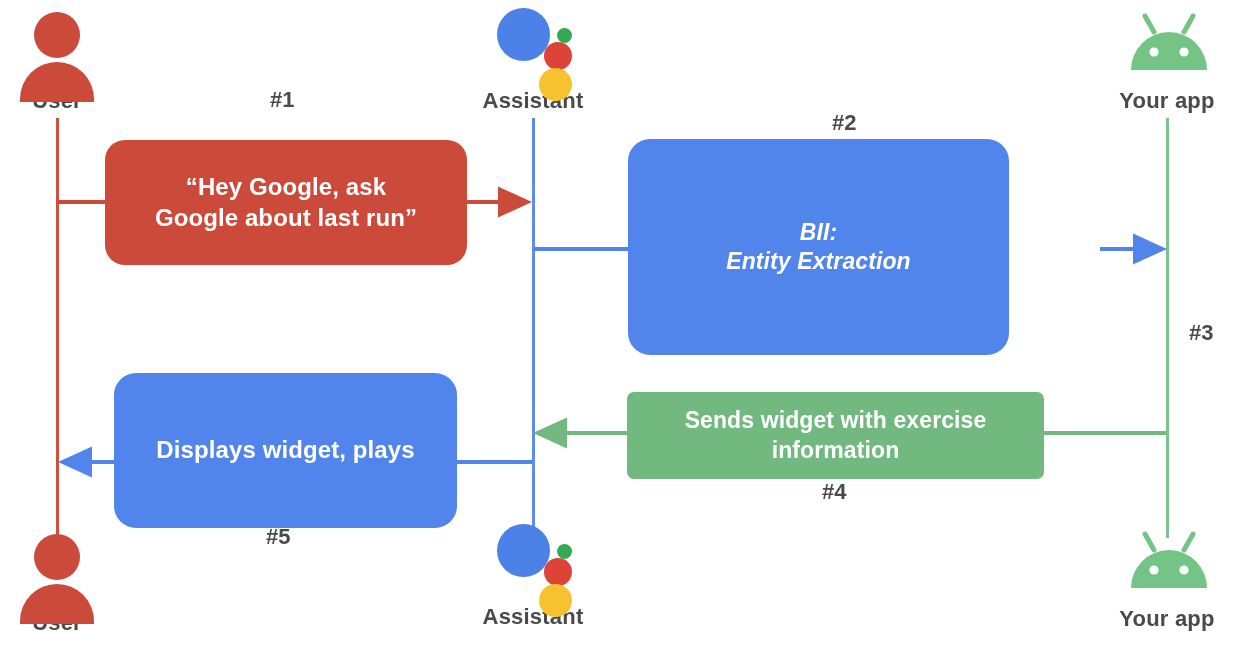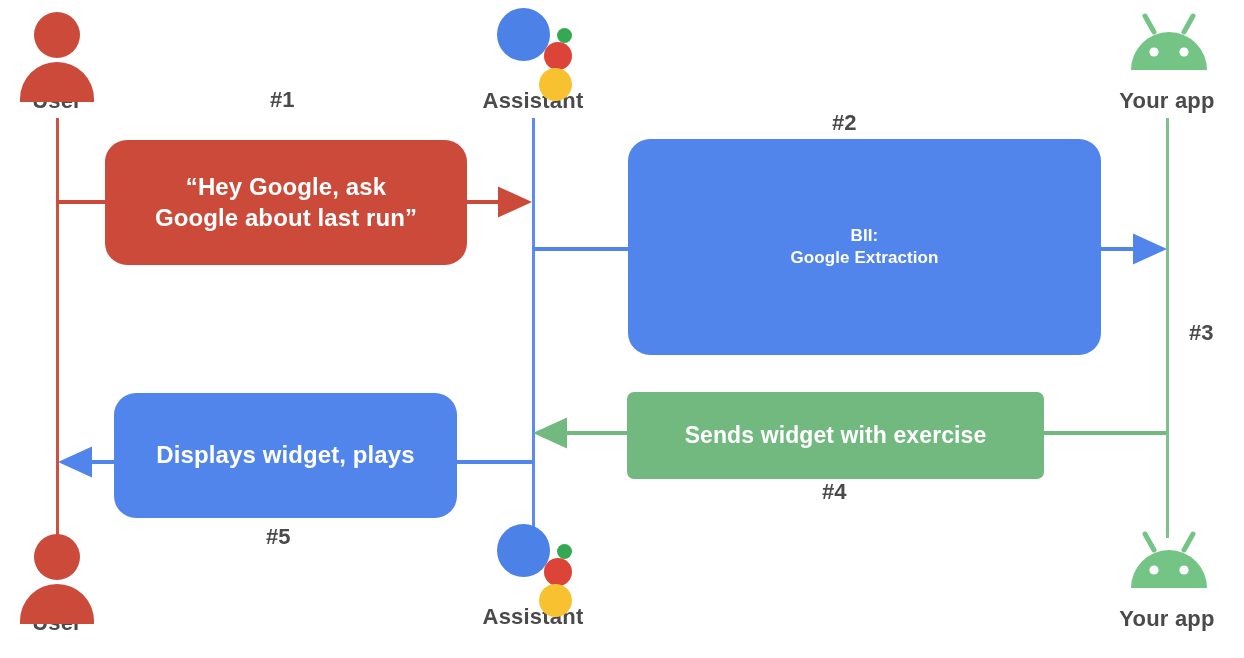--- a/index.html
+++ b/index.html
@@ -210,41 +210,42 @@
         <line x1="18" y1="4" x2="27" y2="20" stroke="#74C585" stroke-width="5" stroke-linecap="round"></line>
         <line x1="66" y1="4" x2="57" y2="20" stroke="#74C585" stroke-width="5" stroke-linecap="round"></line>
         <path d="M4,58 A38,38 0 0 1 80,58 Z" fill="#74C585"></path>
         <circle cx="27" cy="40" r="4.6" fill="#ffffff"></circle>
         <circle cx="57" cy="40" r="4.6" fill="#ffffff"></circle>
       </svg>
     </div>
     <div class="actor-label">Your app</div>
   </div>
 
-  <div class="msgbox red" style="left:105px; top:140px; width:362px; height:125px; font-size:24px;">
+  <div class="msgbox red" style="left:105px; top:140px; width:362px; height:125px; font-size:24px;border-radius:20px;">
     <div>
       <div>“Hey Google, ask</div>
       <div>Google about last run”</div>
     </div>
   </div>
 
-  <div class="msgbox blue" style="left:628px; top:139px; width:473px; height:216px; font-size:17px;">
+  <div class="msgbox blue" style="left:628px; top:139px; width:381px; height:216px; font-size:23px;font-style:italic;">
     <div>
       <div>BII:</div>
-      <div>Google Extraction</div>
+      <div>Entity Extraction</div>
     </div>
   </div>
 
   <div class="msgbox green" style="left:627px; top:392px; width:417px; height:87px; font-size:23px; border-radius:7px;">
     <div>
       <div>Sends widget with exercise</div>
-    </div>
-  </div>
-
-  <div class="msgbox blue" style="left:114px; top:393px; width:343px; height:125px; font-size:24px;">
+      <div>information</div>
+    </div>
+  </div>
+
+  <div class="msgbox blue" style="left:114px; top:373px; width:343px; height:155px; font-size:24px;">
     <div>
       <div>Displays widget, plays</div>
     </div>
   </div>
 
   <div class="stepnum" style="left:270px;  top:87px;">#1</div>
   <div class="stepnum" style="left:832px;  top:110px;">#2</div>
   <div class="stepnum" style="left:1189px; top:320px;">#3</div>
   <div class="stepnum" style="left:822px;  top:479px;">#4</div>
   <div class="stepnum" style="left:266px;  top:524px;">#5</div>

